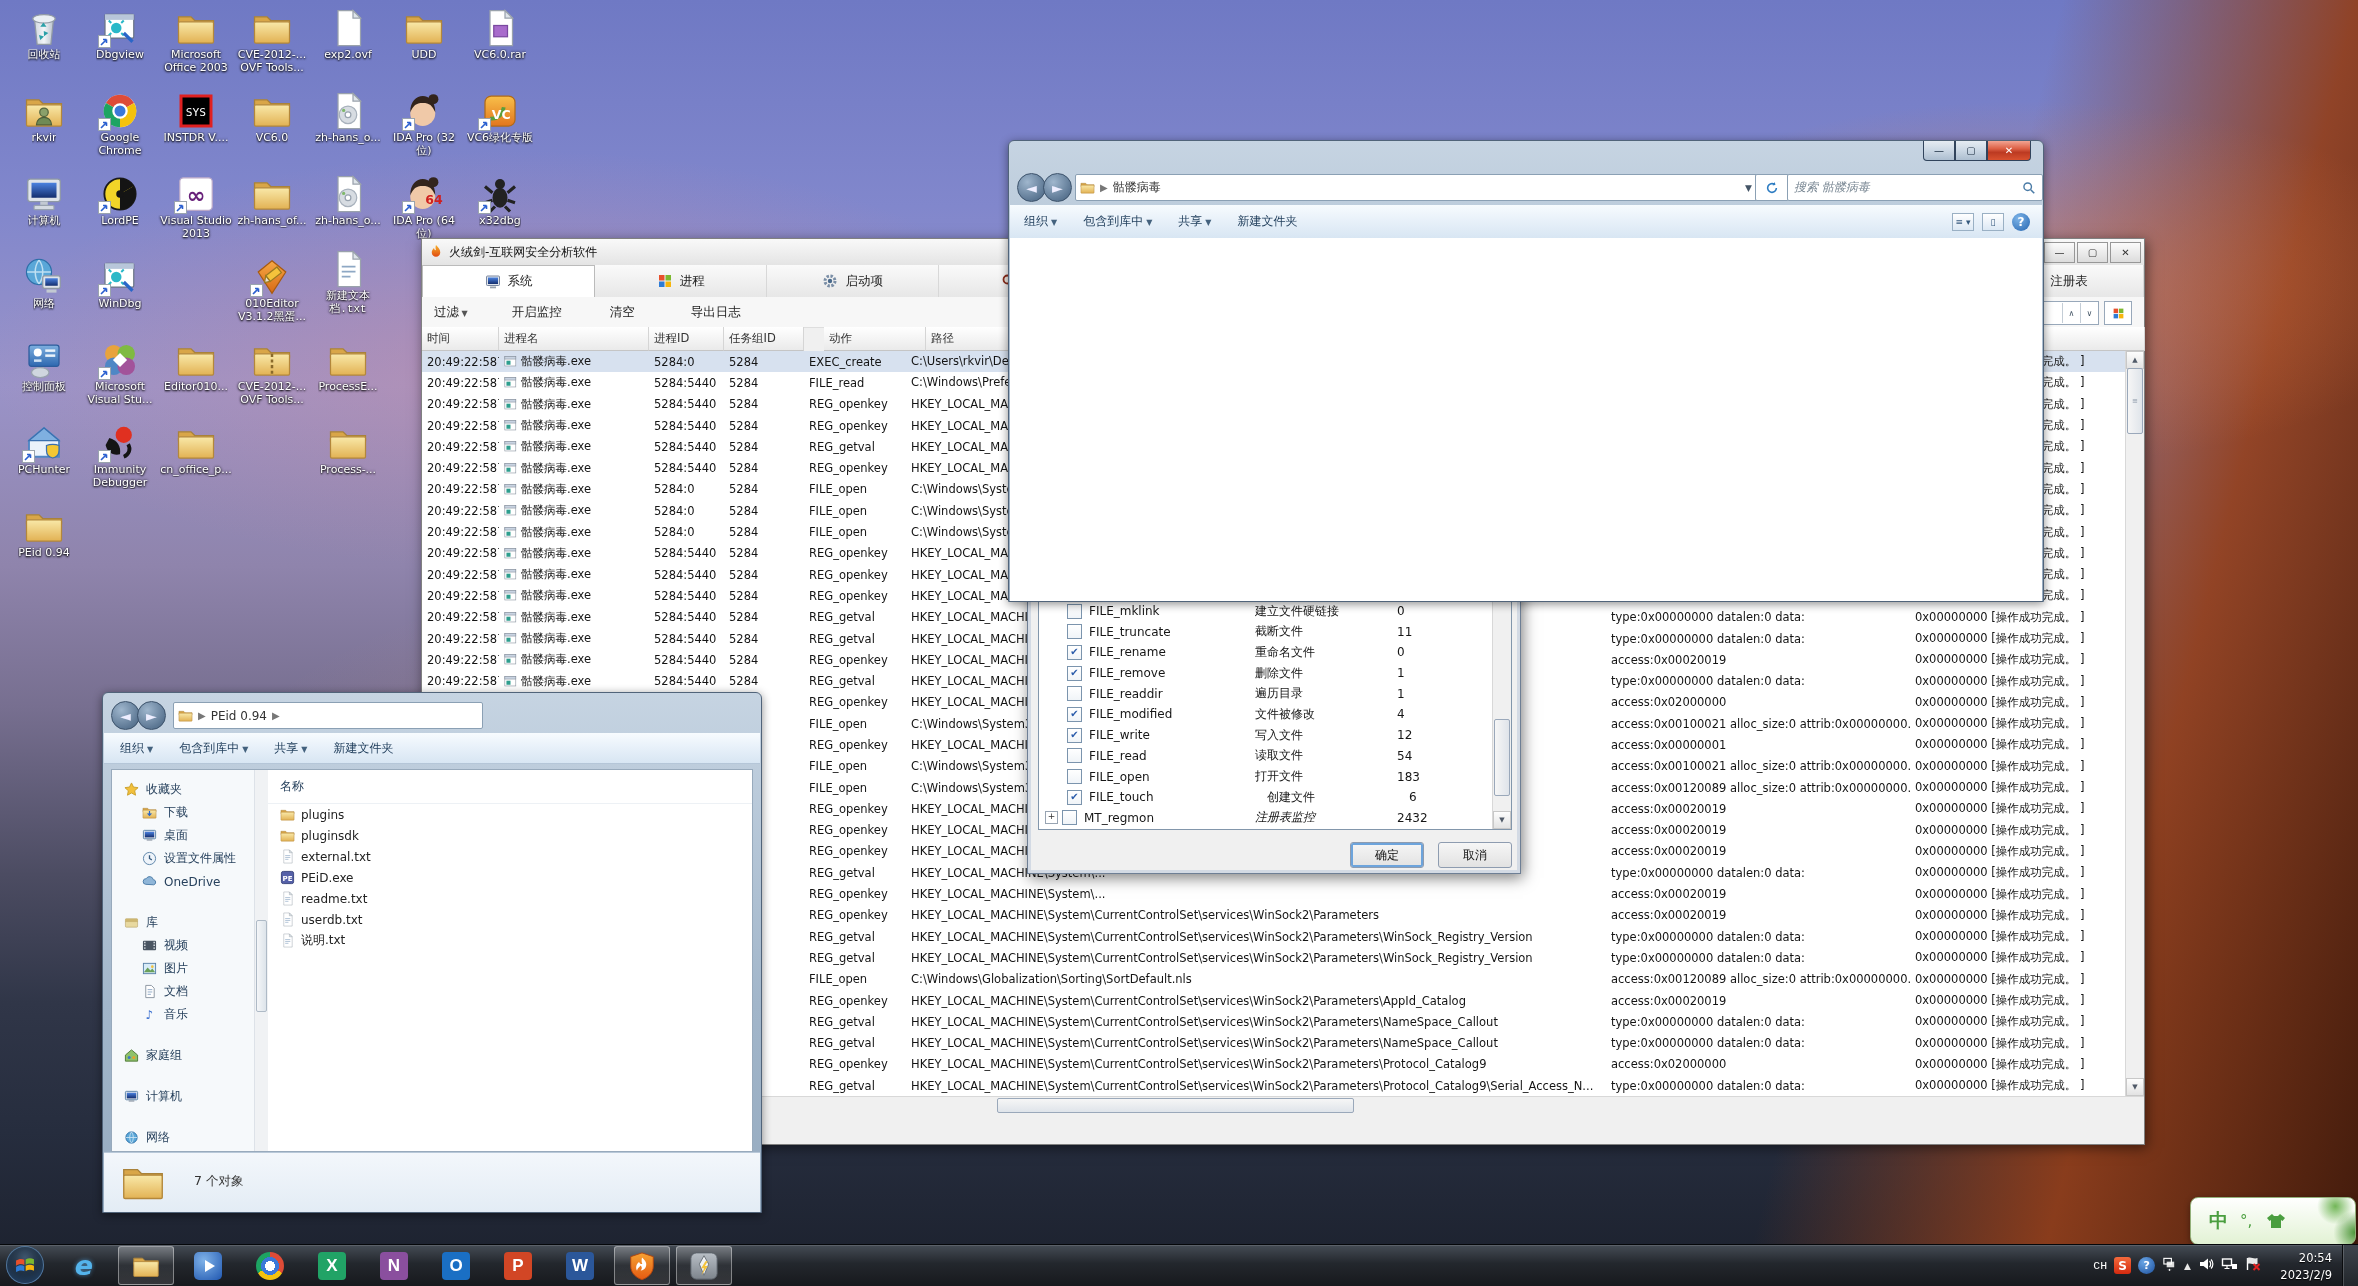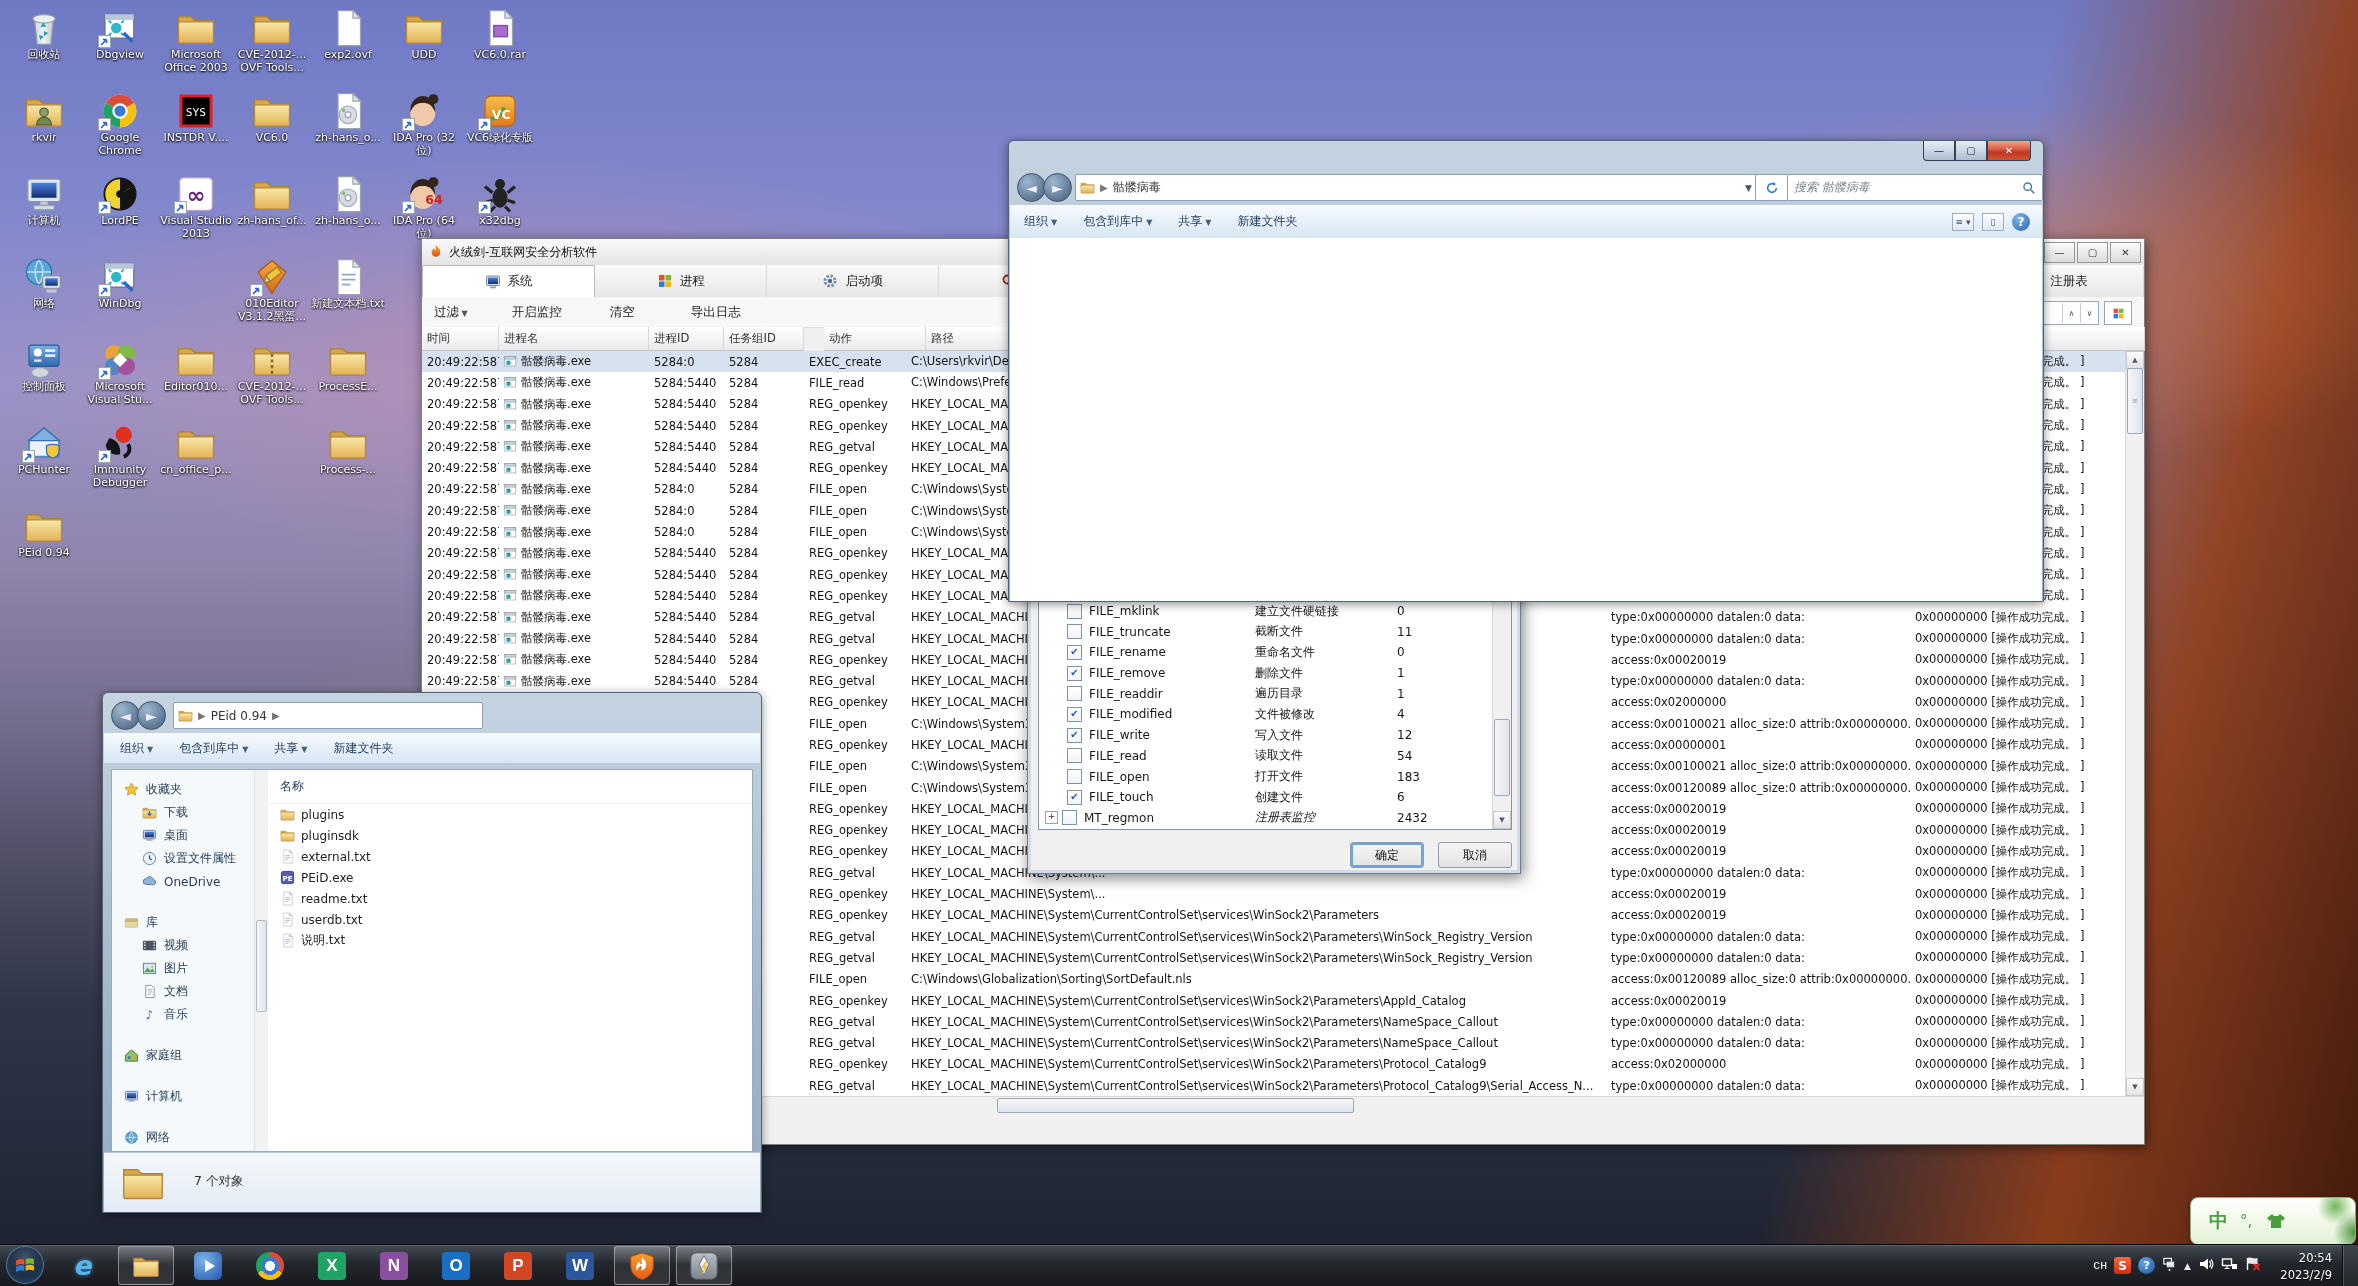--- a/index.html
+++ b/index.html
@@ -692,21 +692,21 @@
       </div>
       <div class="dicon" style="left: 234px; top: 257px;">
         <svg width="42" height="40" class="ig">
           <use href="#s-o10"></use>
         </svg>
         <svg width="13" height="13" class="short">
           <use href="#s-short"></use>
         </svg>
         <span class="dlabel">010Editor V3.1.2黑蛋...</span>
       </div>
-      <div class="dicon" style="left: 310px; top: 257px;">
+      <div class="dicon" style="left: 310px; top: 249px; font-family: Liberation Mono, monospace;">
         <svg width="42" height="40" class="ig">
           <use href="#s-txt"></use>
         </svg>
         <span class="dlabel">新建文本档.txt</span>
       </div>
       <div class="dicon" style="left: 6px; top: 340px;">
         <svg width="42" height="40" class="ig">
           <use href="#s-panel"></use>
         </svg>
         <span class="dlabel">控制面板</span>
@@ -1726,21 +1726,21 @@
               <span>FILE_open</span>
             </div>
             <div class="dcell" style="width: 142px;">打开文件</div>
             <div class="dcell" style="width: 96px;">183</div>
           </div>
           <div class="drow">
             <div class="dcell" style="width: 216px; display: flex; align-items: center; padding-left: 28px; box-sizing: border-box;">
               <span class="cb on"></span>
               <span>FILE_touch</span>
             </div>
-            <div class="dcell" style="width: 142px;">创建文件</div>
+            <div class="dcell" style="width: 142px; margin-left: 12px;">创建文件</div>
             <div class="dcell" style="width: 96px;">6</div>
           </div>
           <div class="drow">
             <div class="dcell" style="width: 216px; display: flex; align-items: center; padding-left: 6px; box-sizing: border-box;">
               <span class="expb">+</span>
               <span class="cb"></span>
               <span>MT_regmon</span>
             </div>
             <div class="dcell" style="width: 142px; font-style: italic;">注册表监控</div>
             <div class="dcell" style="width: 96px;">2432</div>

